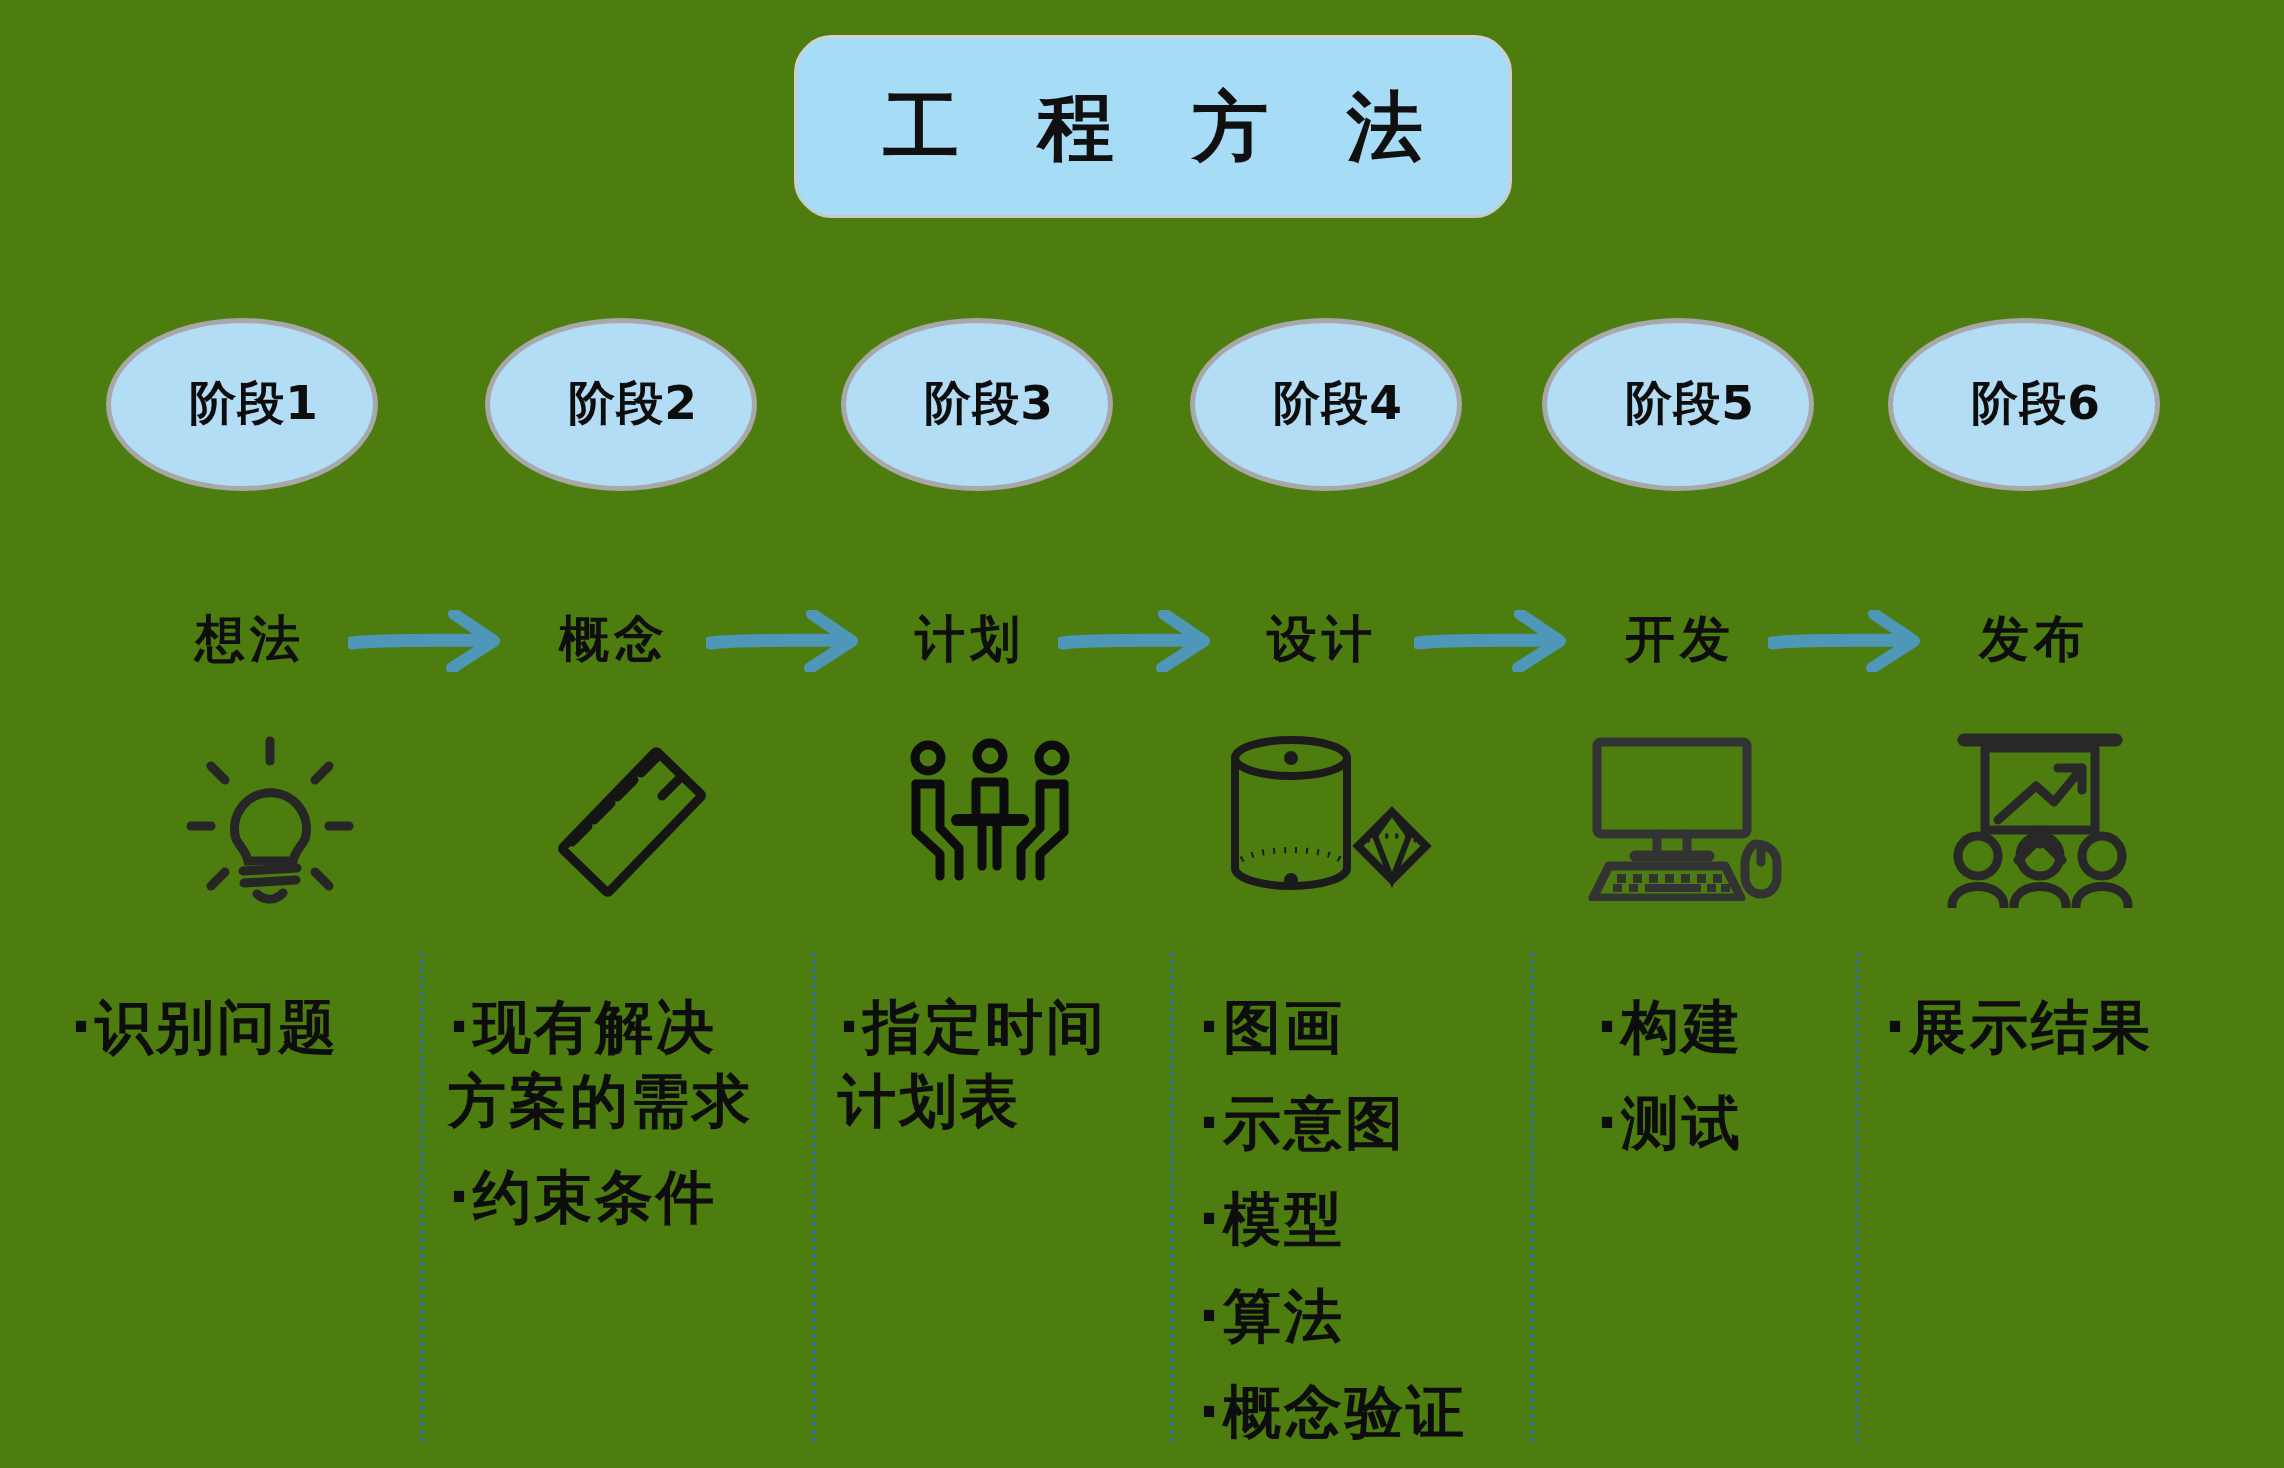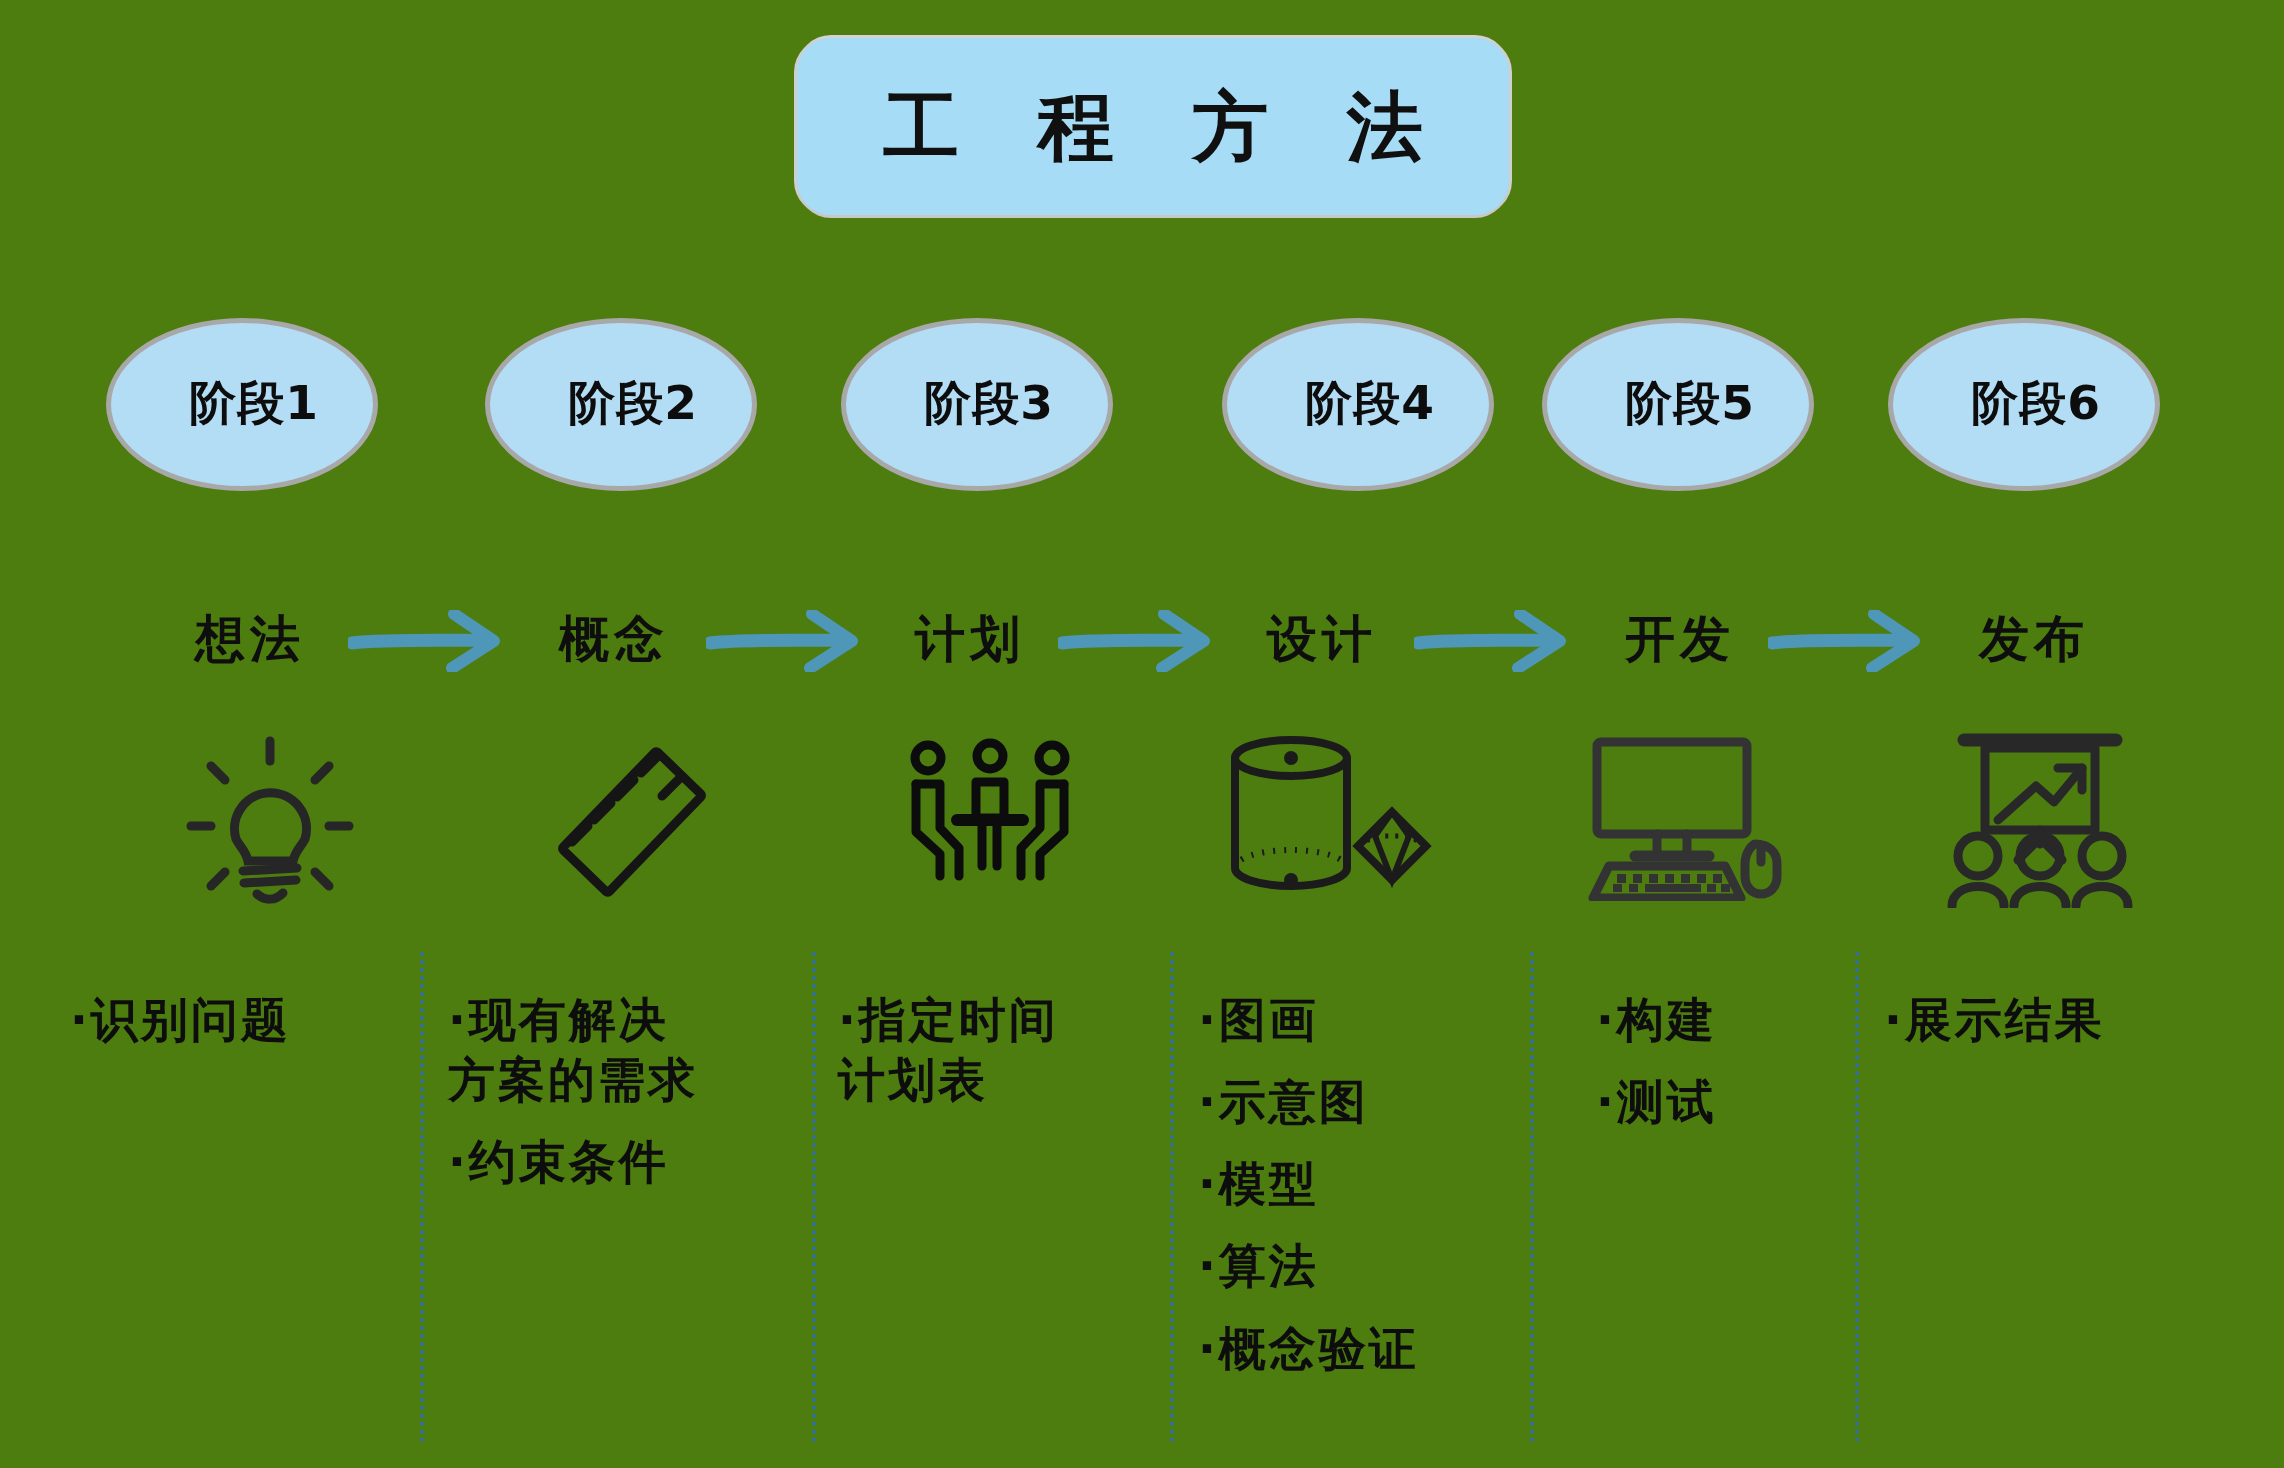--- a/index.html
+++ b/index.html
@@ -133,21 +133,21 @@
     height: 490px;
     border-left: 4px dotted #2f6fae;
   }
 
   
   .bullet-col {
     position: absolute;
     top: 990px;
   }
   .bullet-item {
-    font-size: 47px;
+    font-size: 58px;
     font-weight: 700;
     line-height: 1.28;
     color: #0d0d0d;
     letter-spacing: 3px;
     margin-bottom: 22px;
     white-space: pre-line;
   }
   .bullet-item .dot {
     font-weight: 700;
   }
@@ -164,21 +164,21 @@
   <div class="stage-row">
     <div class="stage-ellipse" style="left:106px">
       <span class="stage-label">阶段1</span>
     </div>
     <div class="stage-ellipse" style="left:485px">
       <span class="stage-label">阶段2</span>
     </div>
     <div class="stage-ellipse" style="left:841px">
       <span class="stage-label">阶段3</span>
     </div>
-    <div class="stage-ellipse" style="left:1222px">
+    <div class="stage-ellipse" style="left:1190px">
       <span class="stage-label">阶段4</span>
     </div>
     <div class="stage-ellipse" style="left:1542px">
       <span class="stage-label">阶段5</span>
     </div>
     <div class="stage-ellipse" style="left:1888px">
       <span class="stage-label">阶段6</span>
     </div>
   </div>
 

